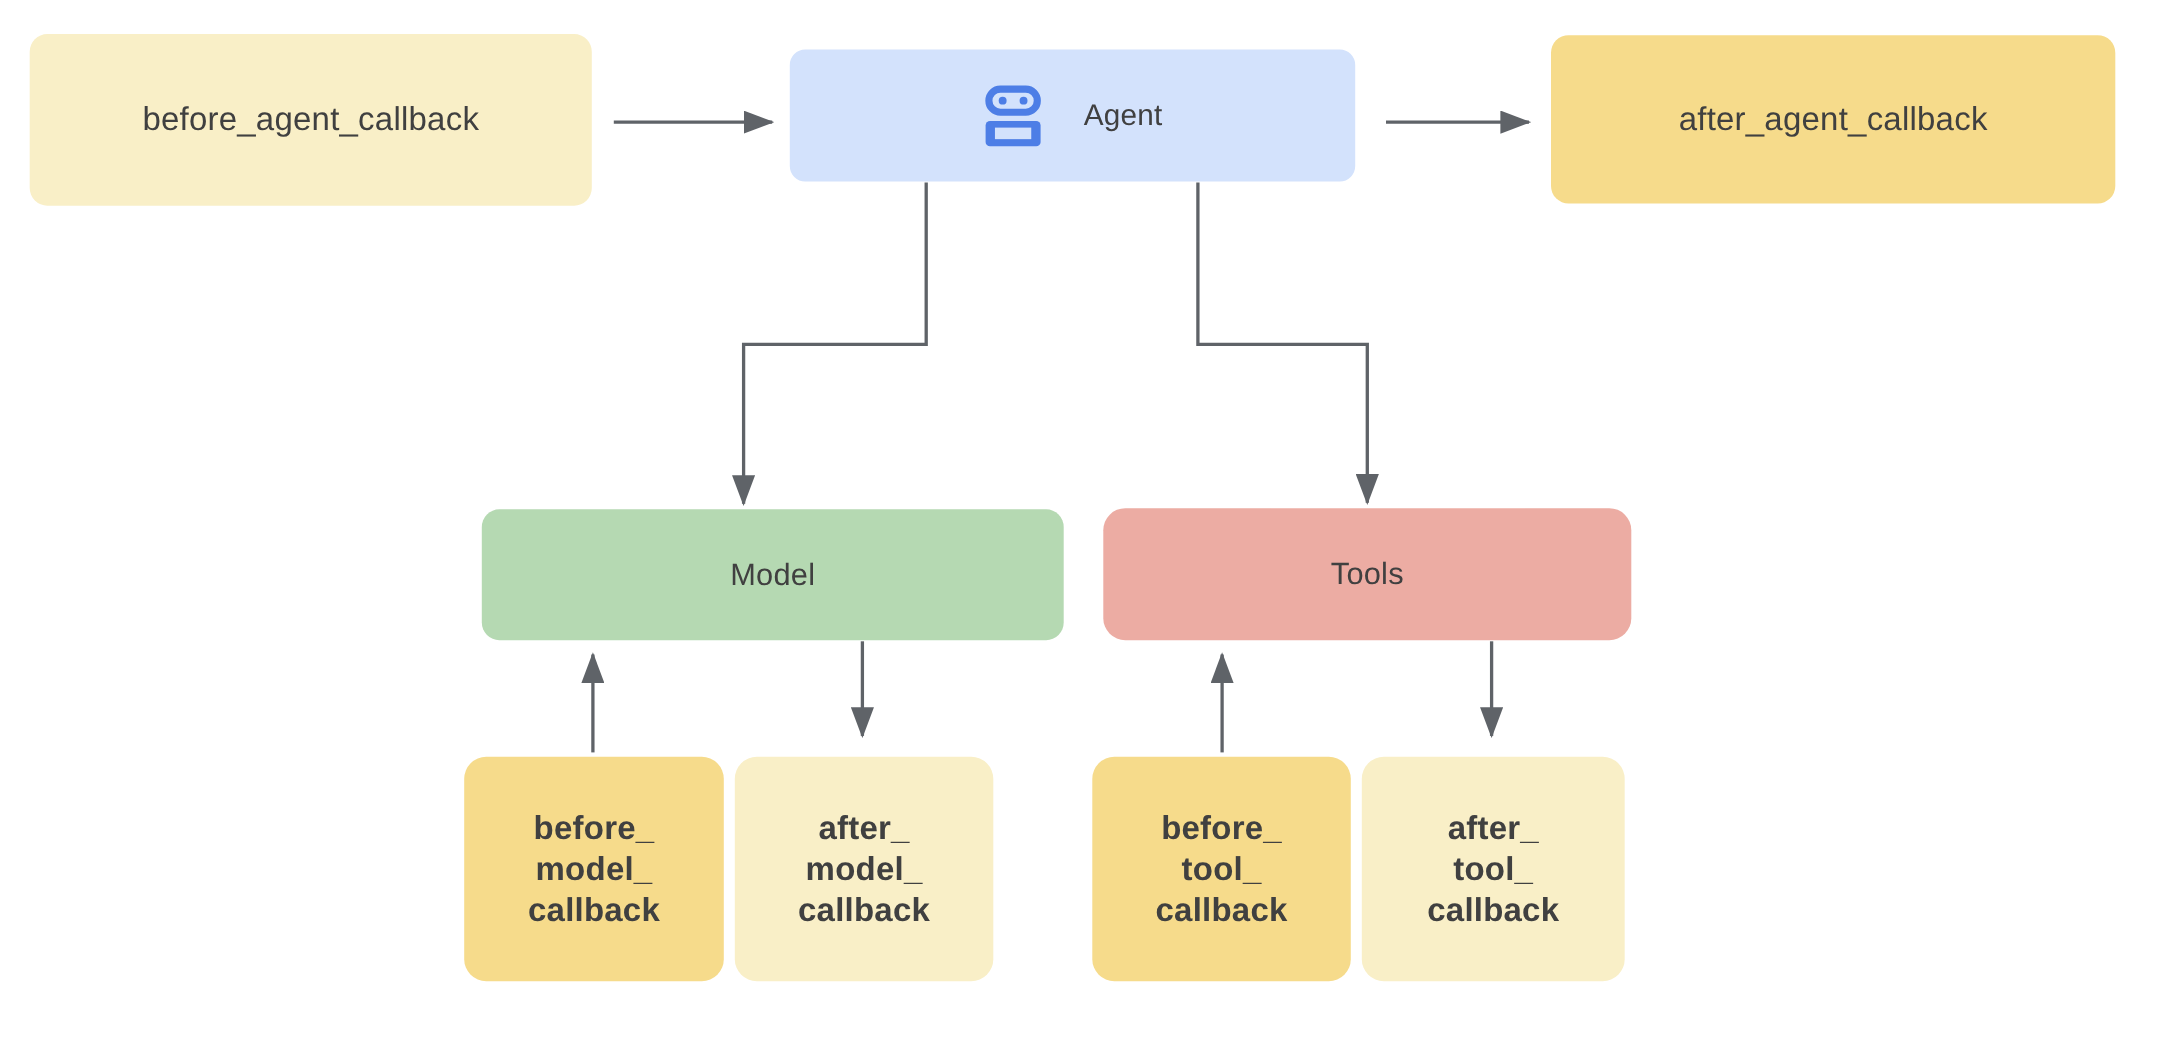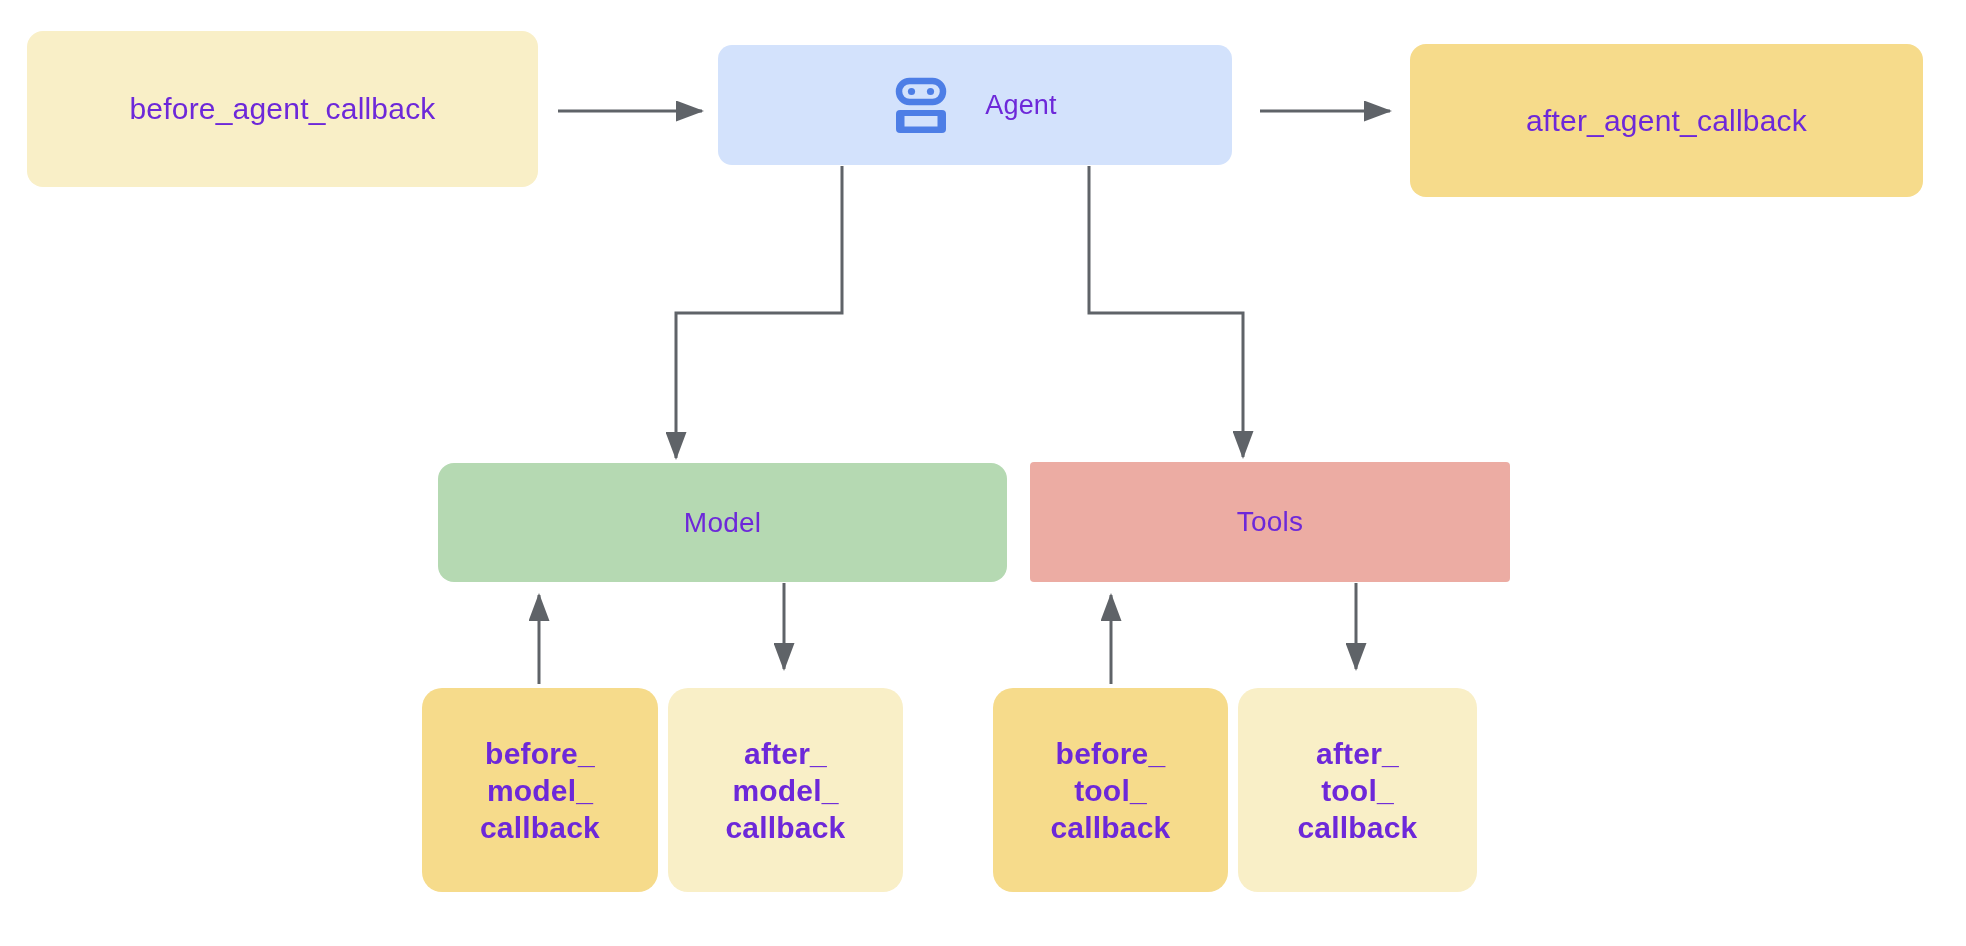--- a/index.html
+++ b/index.html
@@ -38,21 +38,21 @@
     align-items: center;
     justify-content: center;
     gap: 36px;
   }
   .agent-content .label { font-size: 27px; }
   .robot-icon { display: block; }
 </style>
 </head>
 <body>
 
-<div class="stage" style="color: #6d28d9;">
+<div class="stage" style="color: #404040;">
 
   <svg class="edges-layer" width="1966" height="946" viewBox="0 0 1966 946" xmlns="http://www.w3.org/2000/svg">
     <defs>
       <marker id="arrowhead" viewBox="0 0 28 21" markerWidth="28" markerHeight="21" refX="26" refY="10.5" orient="auto" markerUnits="userSpaceOnUse">
         <path d="M0,0 L28,10.5 L0,21 Z" fill="#5F6368"></path>
       </marker>
     </defs>
 
     <line class="edge" x1="558" y1="111" x2="702" y2="111" marker-end="url(#arrowhead)" stroke="#5F6368"></line>
 
@@ -81,29 +81,29 @@
         <rect x="6" y="5" width="44" height="21" rx="10.5" fill="none" stroke-width="6.5" stroke="#4D7EE6"></rect>
         <circle cx="18.5" cy="15.5" r="3.6" fill="#4D7EE6"></circle>
         <circle cx="37.5" cy="15.5" r="3.6" fill="#4D7EE6"></circle>
         <rect x="3" y="34" width="50" height="23" rx="4" fill="#4D7EE6"></rect>
         <rect x="11.5" y="40" width="33" height="10.5" fill="#D3E2FC"></rect>
       </svg>
       <span class="label">Agent</span>
     </div>
   </div>
 
-  <div class="node" style="left: 1410px; top: 32px; width: 513px; height: 153px; border-radius: 16px; background: rgb(246, 219, 139); margin-top: 12px;">
+  <div class="node" style="left: 1410px; top: 32px; width: 513px; height: 153px; border-radius: 16px; background: rgb(246, 219, 139);">
     <span class="label label-lg">after_agent_callback</span>
   </div>
 
-  <div class="node" style="left: 438px; top: 463px; width: 569px; height: 119px; border-radius: 16px; background: rgb(181, 217, 178);">
+  <div class="node" style="left: 438px; top: 463px; width: 529px; height: 119px; border-radius: 16px; background: rgb(181, 217, 178);">
     <span class="label label-mid">Model</span>
   </div>
 
-  <div class="node" style="left: 1003px; top: 462px; width: 480px; height: 120px; border-radius: 4px; background: rgb(236, 172, 163); margin-left: 27px;">
+  <div class="node" style="left: 1003px; top: 462px; width: 480px; height: 120px; border-radius: 20px; background: rgb(236, 172, 163);">
     <span class="label label-mid">Tools</span>
   </div>
 
   <div class="node" style="left: 422px; top: 688px; width: 236px; height: 204px; border-radius: 20px; background: rgb(246, 219, 139);">
     <span class="label label-sm">before_
 model_
 callback</span>
   </div>
 
   <div class="node" style="left: 668px; top: 688px; width: 235px; height: 204px; border-radius: 20px; background: rgb(249, 239, 199);">

